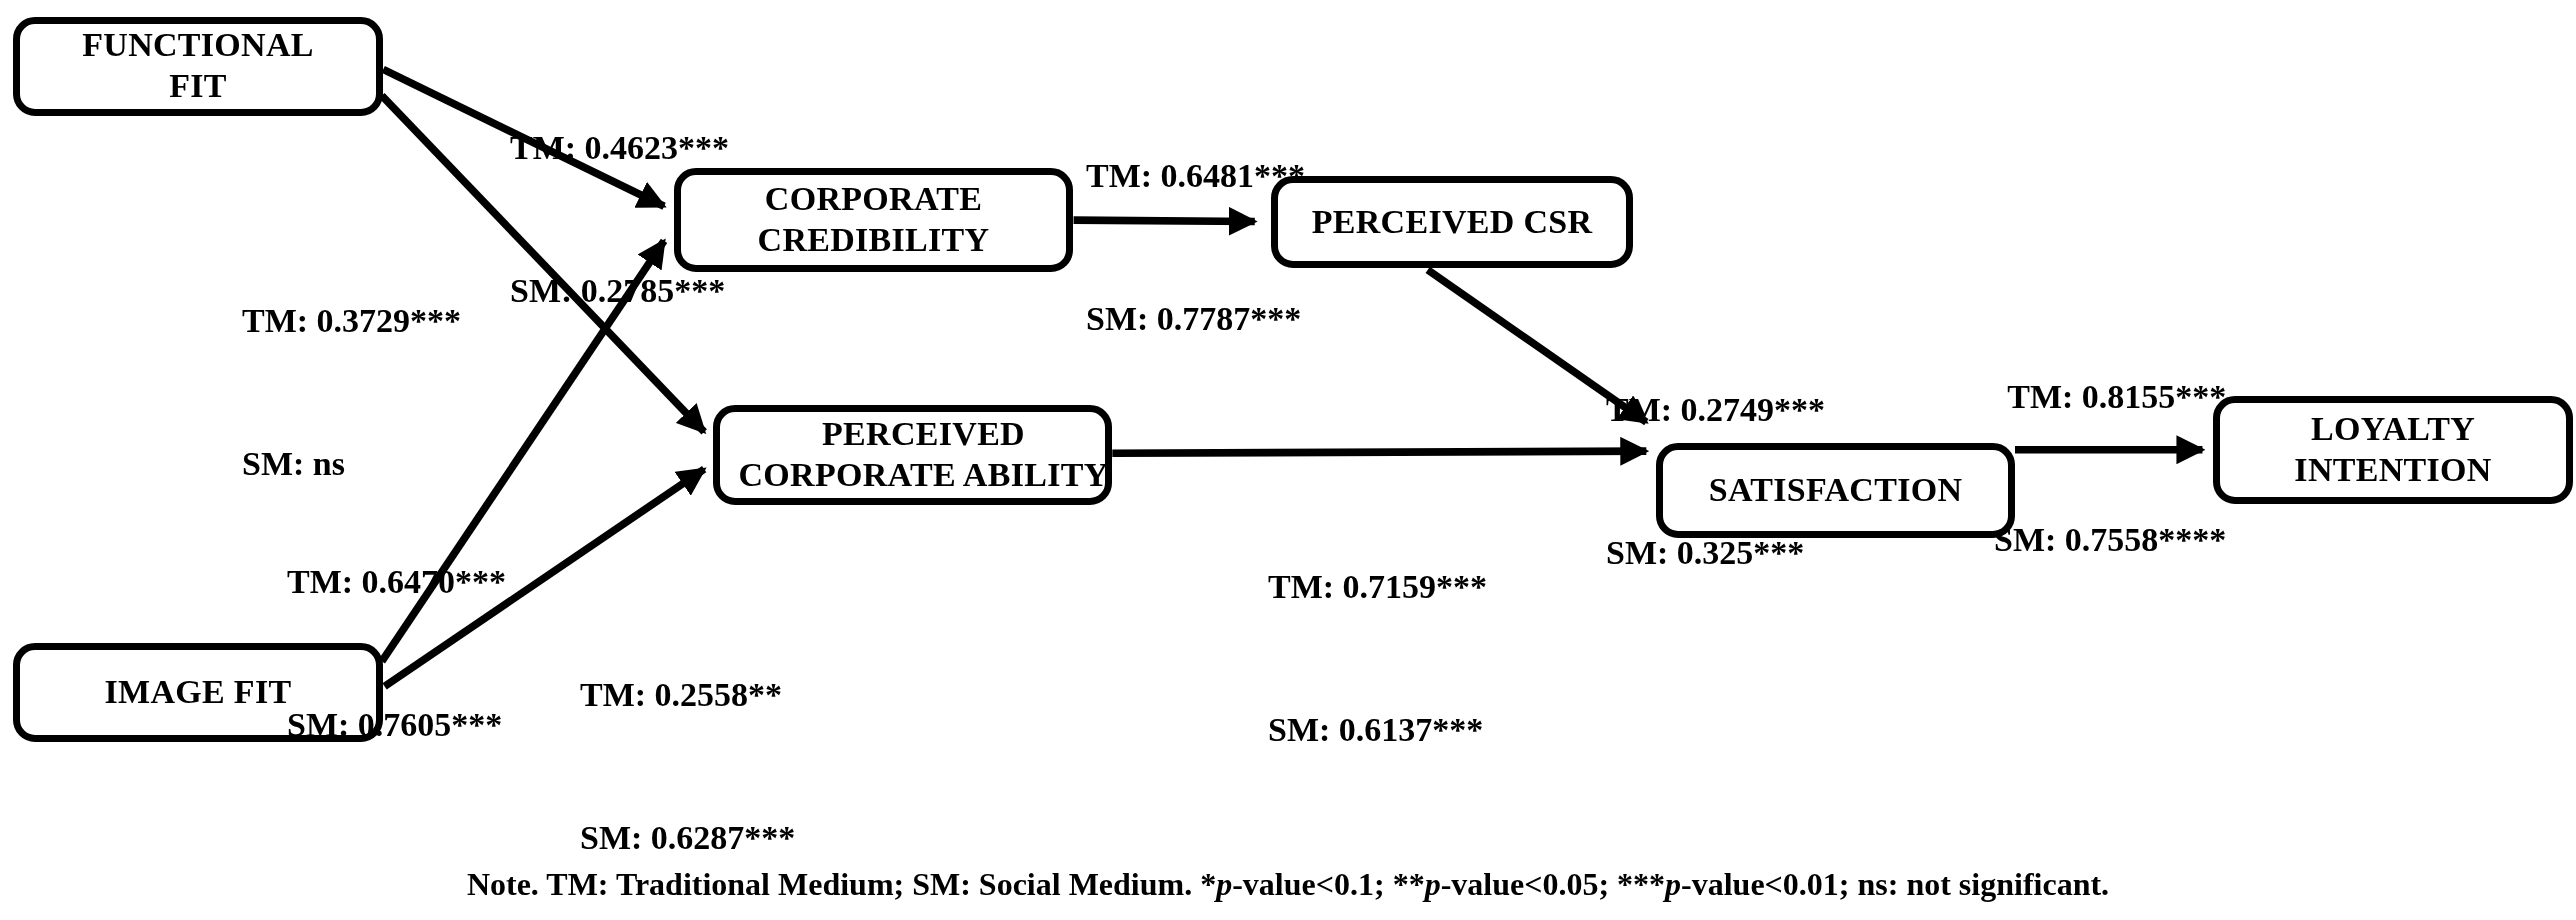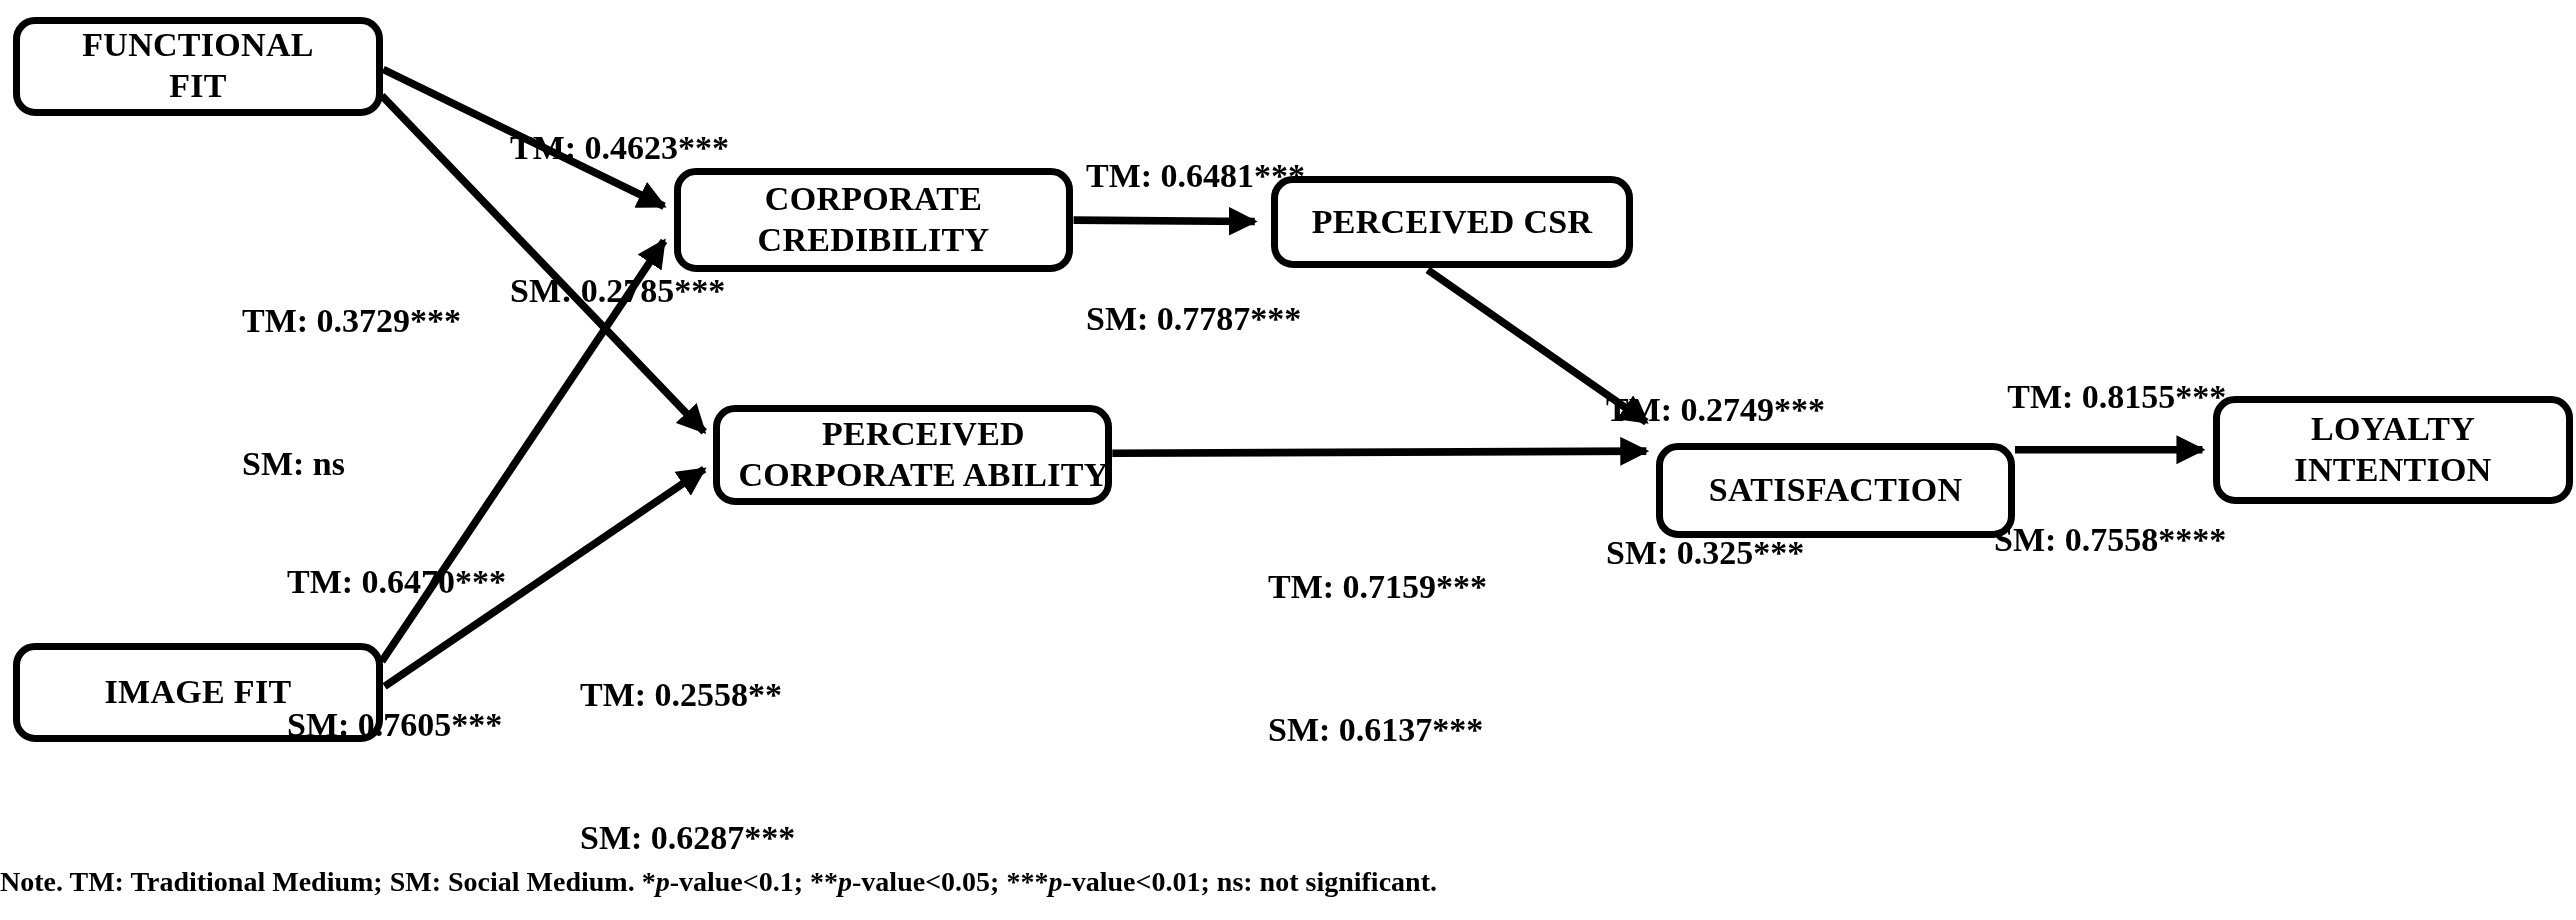--- a/index.html
+++ b/index.html
@@ -34,22 +34,22 @@
     position: absolute;
     font-size: 34px;
     line-height: 1.4;
     white-space: pre;
   }
   .note {
     position: absolute;
     left: 0;
     top: 866px;
     width: 100%;
-    text-align: left;
-    font-size: 28px;
+    text-align: center;
+    font-size: 32px;
   }
   .note .it { font-style: italic; }
 </style>
 </head>
 <body>
 
 <div class="canvas">
 
   <svg class="wires" viewBox="0 0 3724 1331" xmlns="http://www.w3.org/2000/svg">
     <defs>

